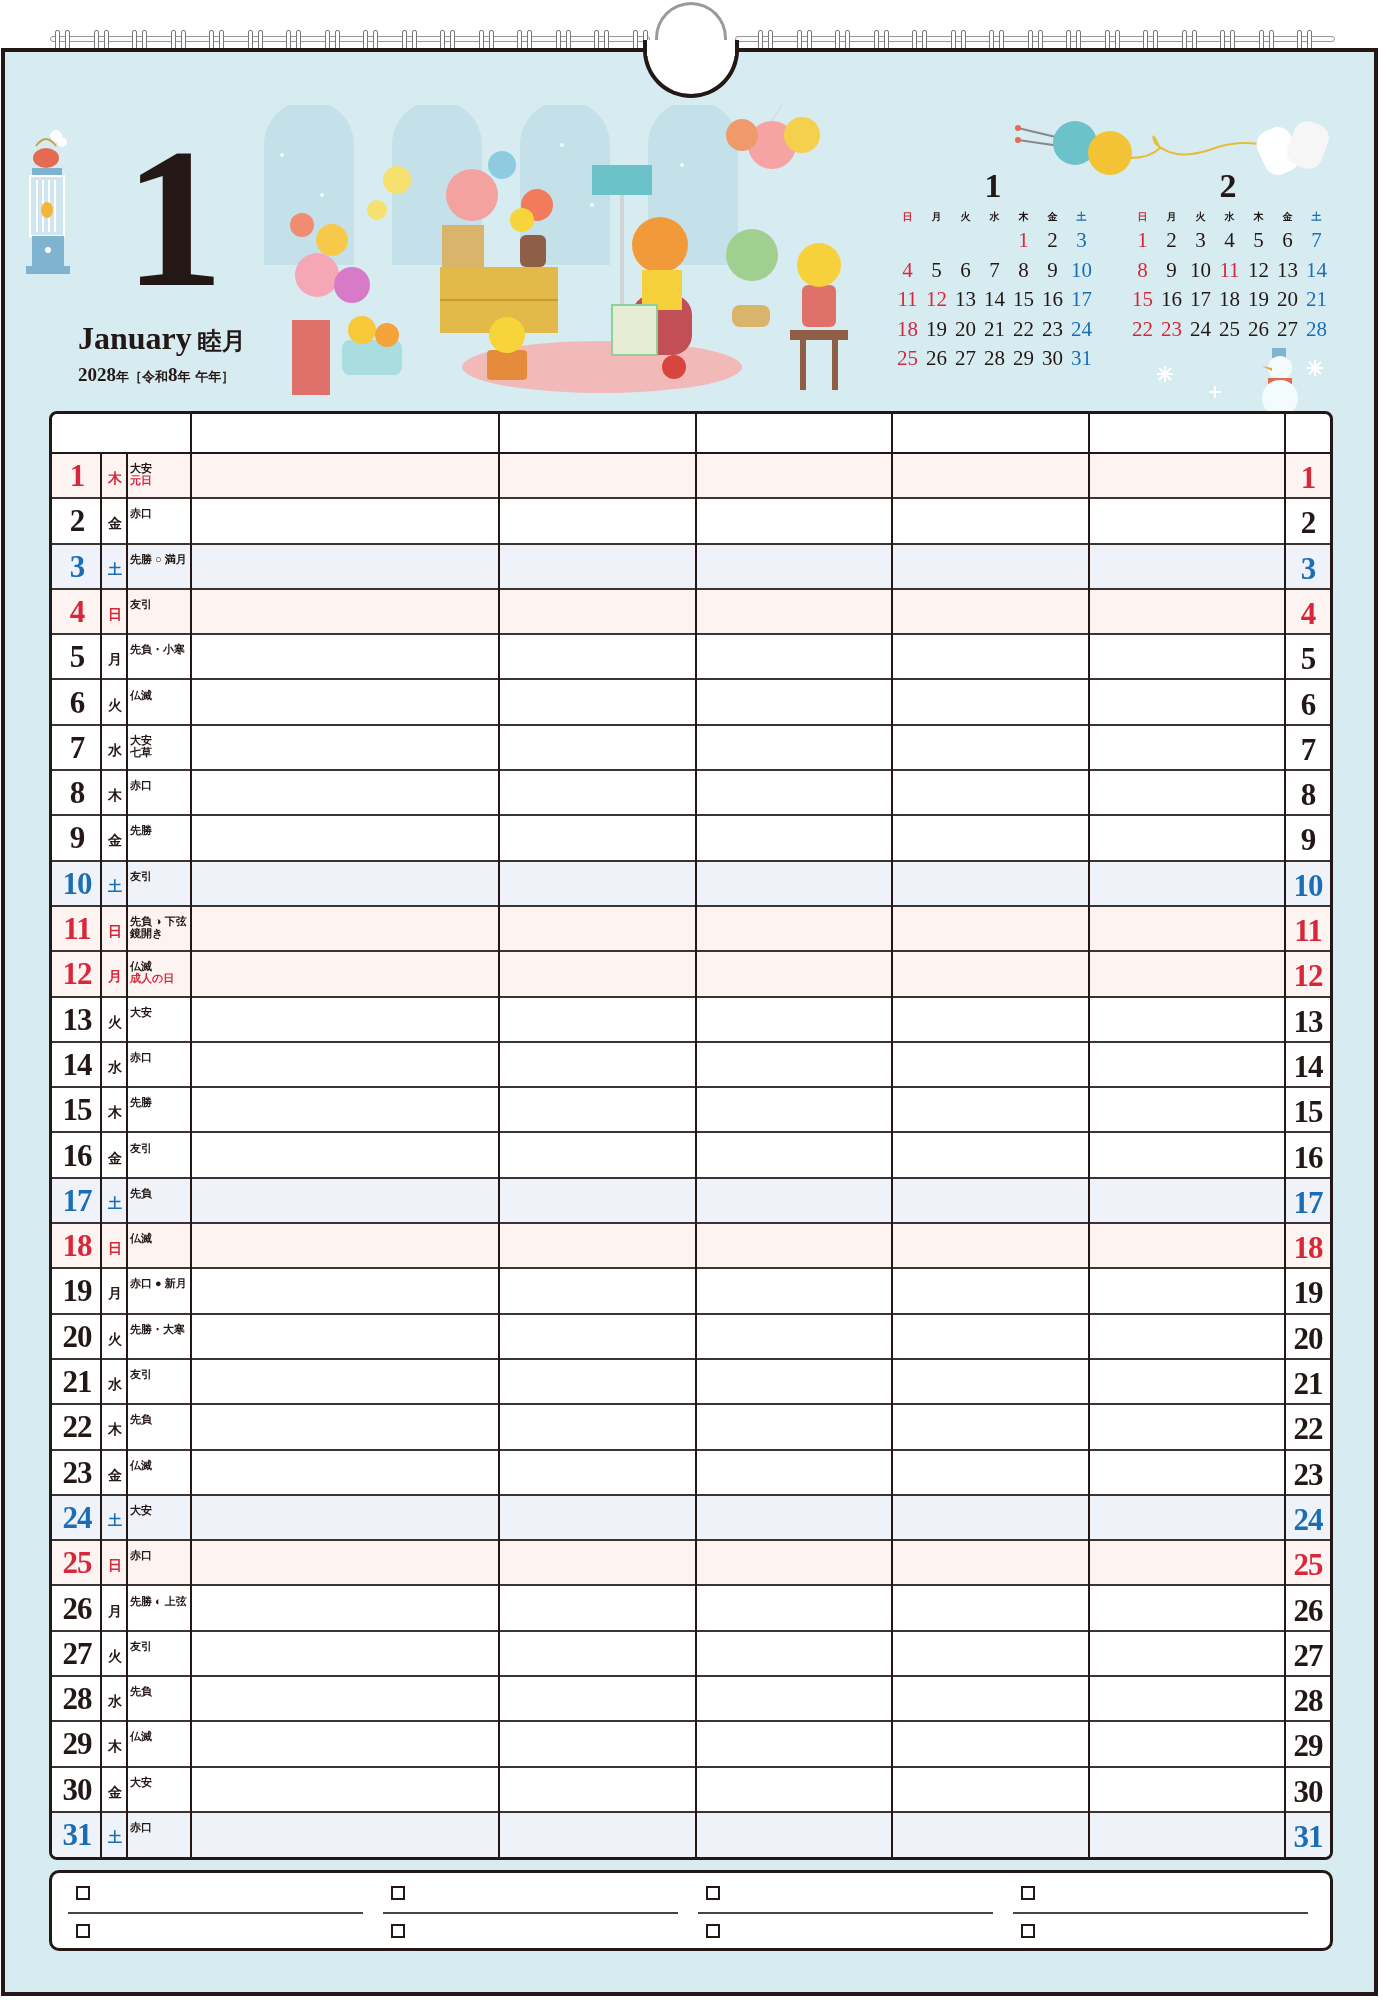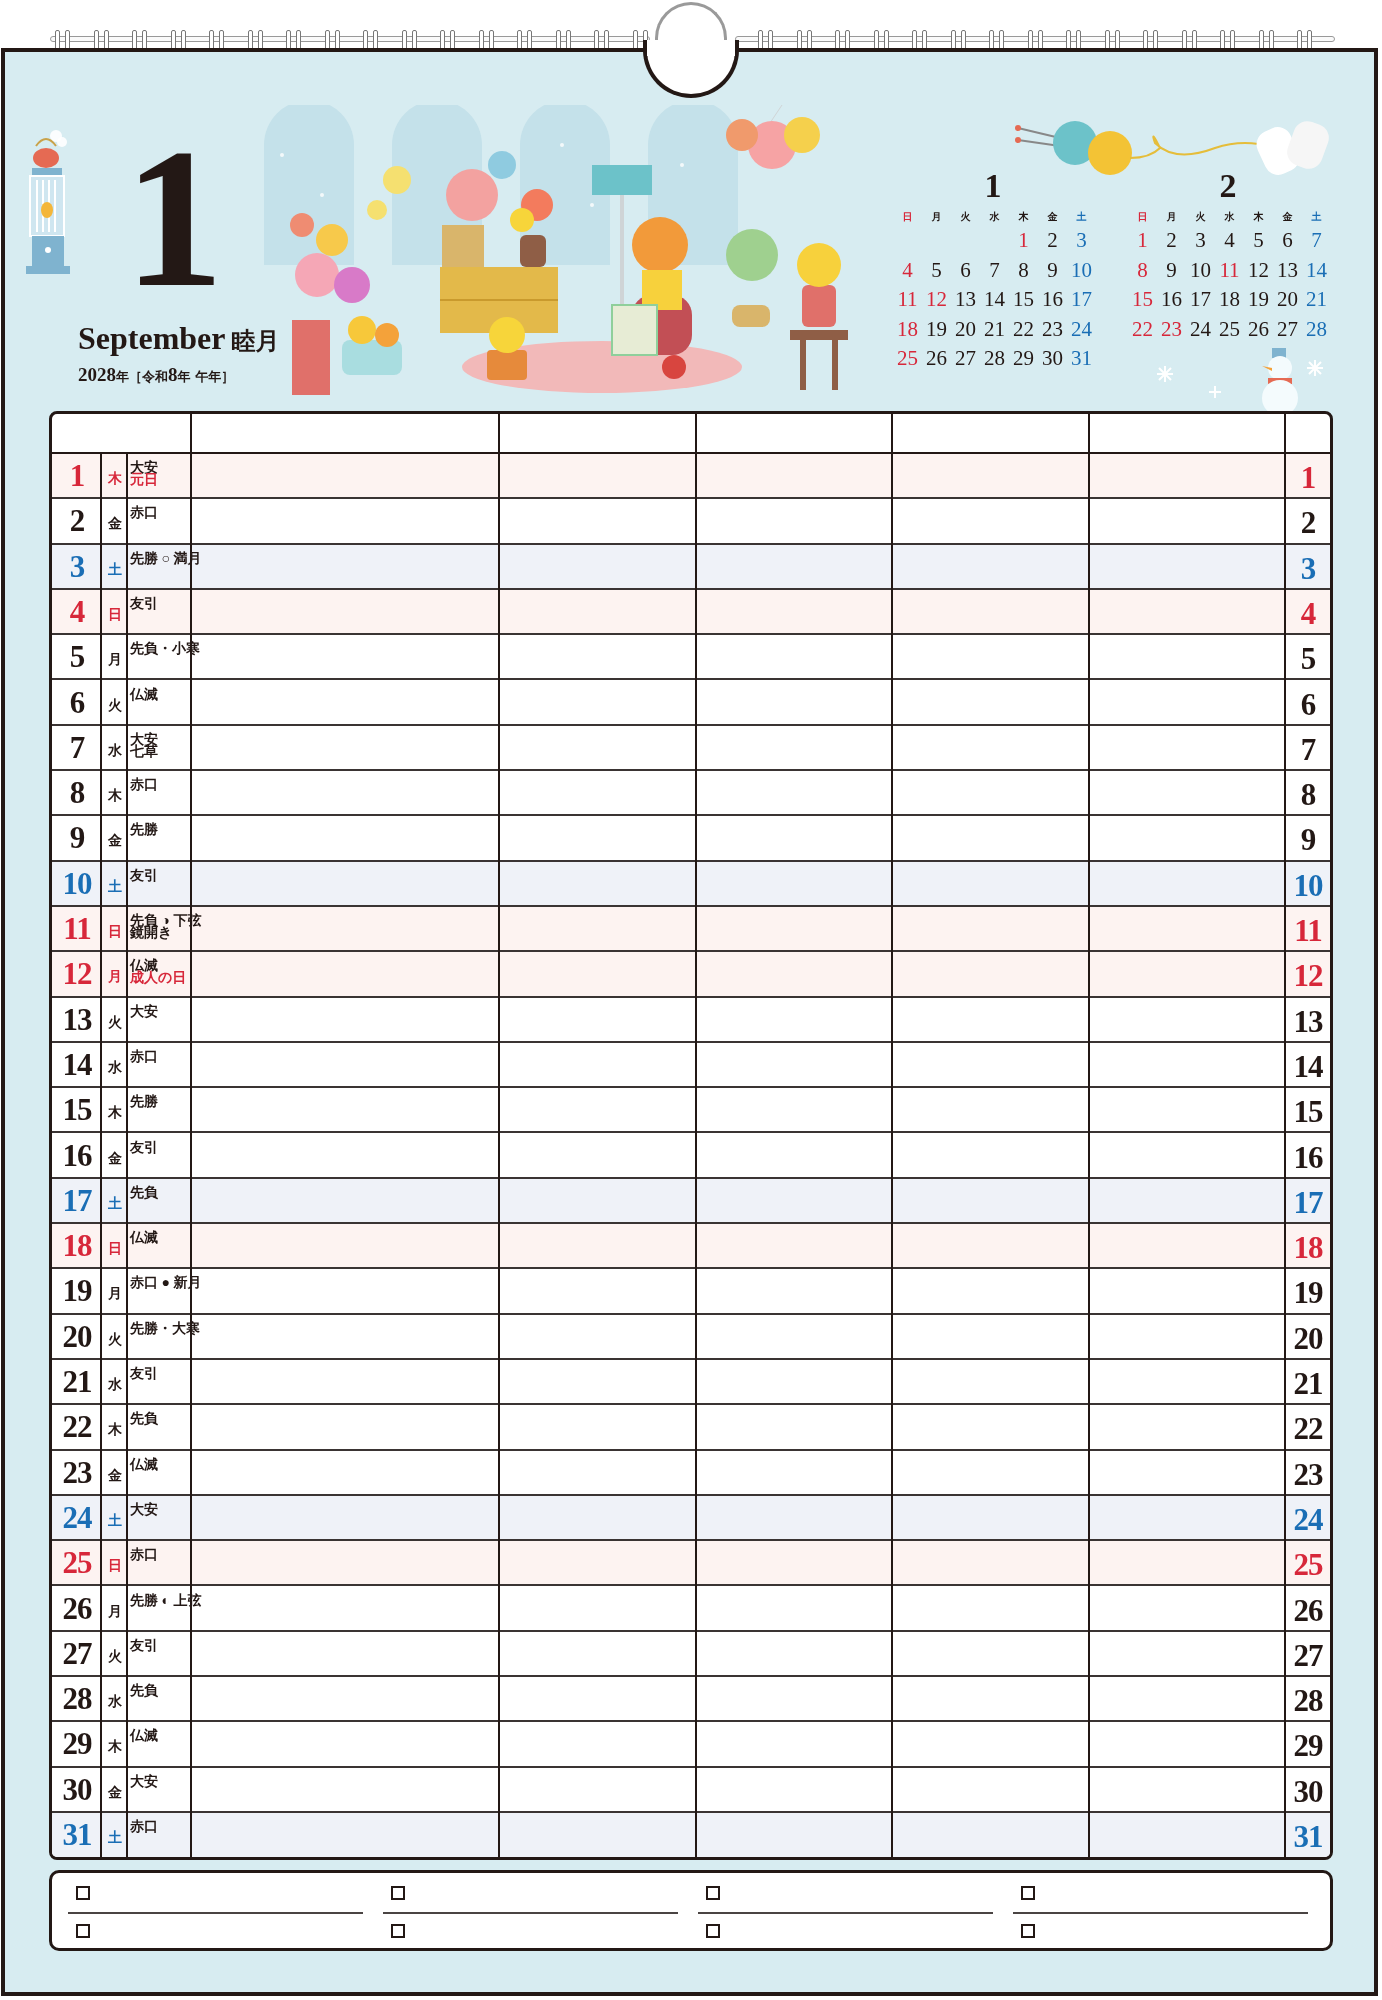--- a/index.html
+++ b/index.html
@@ -34,21 +34,21 @@
 
   .table{position:absolute;left:49px;top:411px;width:1284px;height:1449px;background:#fff;border:3px solid #231815;border-radius:8px;box-sizing:border-box;overflow:hidden;}
   .thead{position:absolute;left:0;top:0;width:100%;height:40px;border-bottom:2px solid #231815;box-sizing:border-box;}
   .vline{position:absolute;top:0;bottom:0;width:2px;background:#231815;}
   .row{position:absolute;left:0;width:100%;height:45.3px;border-bottom:2px solid #3a3433;box-sizing:border-box;}
   .row:last-child{border-bottom:none;}
   .row.sat{background:#eff2f8;}
   .row.sun{background:#fdf3f1;}
   .row .dn{position:absolute;left:0;width:50px;top:0;height:100%;text-align:center;font-size:31px;line-height:44px;font-weight:bold;color:#231815;font-family:"Liberation Serif",serif;letter-spacing:-1px;}
   .row .wd{position:absolute;left:52px;width:22px;top:0;height:100%;text-align:center;font-size:14px;line-height:48px;font-weight:bold;color:#231815;font-family:"DejaVu Sans",sans-serif;}
-  .row .rk{position:absolute;left:78px;top:8px;font-size:14px;line-height:12px;font-weight:bold;color:#231815;font-family:Liberation Serif, serif;white-space:nowrap;}
+  .row .rk{position:absolute;left:78px;top:8px;font-size:11px;line-height:12px;font-weight:bold;color:#231815;font-family:Liberation Sans, sans-serif;white-space:nowrap;}
   .row .rk .ev{display:block;}
   .row .rk .ev.hol{color:#d7273a;}
   .row .dr{position:absolute;right:0;width:44px;top:0;height:100%;text-align:center;font-size:31px;line-height:48px;font-weight:bold;color:#231815;font-family:"Liberation Serif",serif;letter-spacing:-1px;}
 
   .memo{position:absolute;left:49px;top:1870px;width:1284px;height:81px;background:#fff;border:3px solid #231815;border-radius:10px;box-sizing:border-box;}
   .memo-col{position:absolute;top:0;height:100%;}
   .memo-col .cb{position:absolute;left:24px;width:14px;height:14px;border:2px solid #231815;box-sizing:border-box;background:#fff;}
   .memo-col .ln{position:absolute;left:16px;height:2px;background:#4a4443;top:39px;}
 </style>
 </head>
@@ -234,21 +234,21 @@
       <line x1="29" y1="52" x2="29" y2="104"></line>
     </g>
   <ellipse cx="21" cy="82" rx="6" ry="8" fill="#f4b63a"></ellipse>
   <rect x="6" y="108" width="32" height="30" fill="#7fb3cf"></rect>
   <circle cx="22" cy="122" r="3" fill="#fff"></circle>
   <rect x="0" y="138" width="44" height="8" fill="#7fb3cf"></rect>
 </svg>
 
 <div class="big-month">1</div>
 <div class="month-en">
-  <span>September</span><span class="jp">睦月</span>
+  <span>January</span><span class="jp">睦月</span>
 </div>
 <div class="year-line">
   <span>2028</span><span class="small">年</span><span class="small">［</span><span class="small">令和</span><span>8</span><span class="small">年</span> <span class="small">午年</span><span class="small">］</span>
 </div>
 
 <svg class="illus" viewBox="0 0 640 290">
   <g fill="#c4e1ea">
     <path d="M2 160 V40 a45 45 0 0 1 90 0 V160 z"></path>
     <path d="M130 160 V40 a45 45 0 0 1 90 0 V160 z"></path>
     <path d="M258 160 V40 a45 45 0 0 1 90 0 V160 z"></path>

